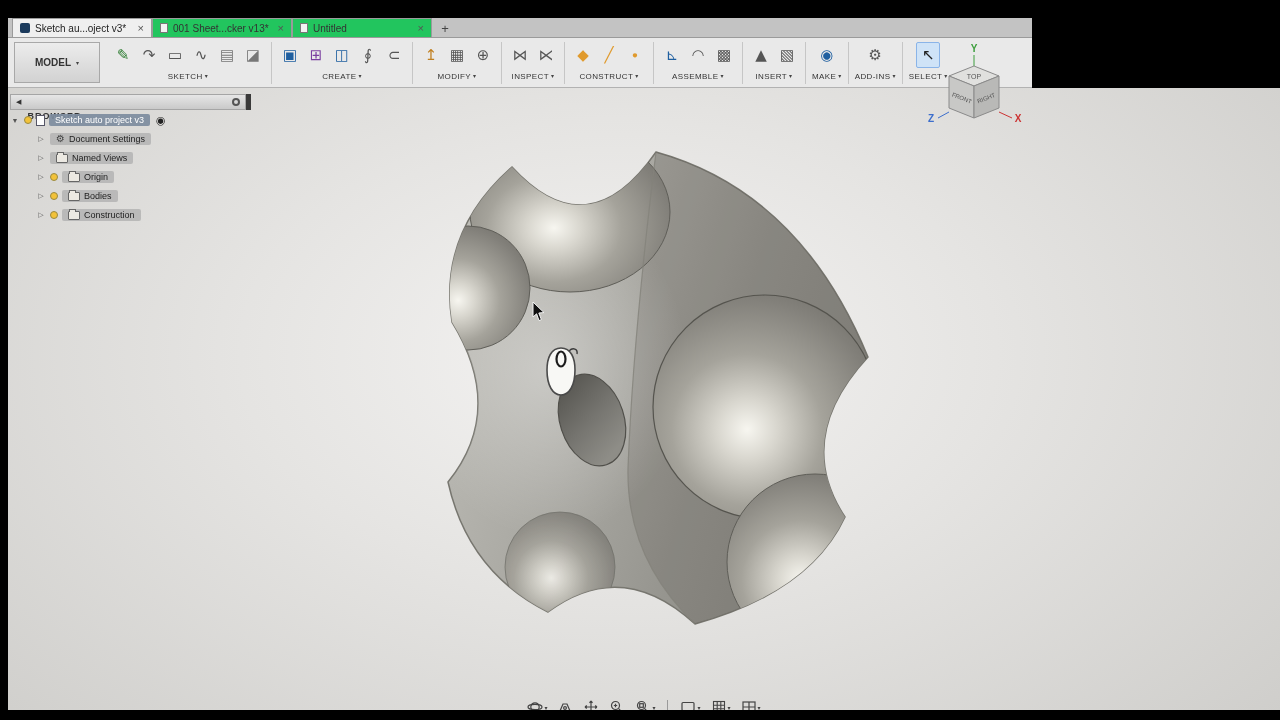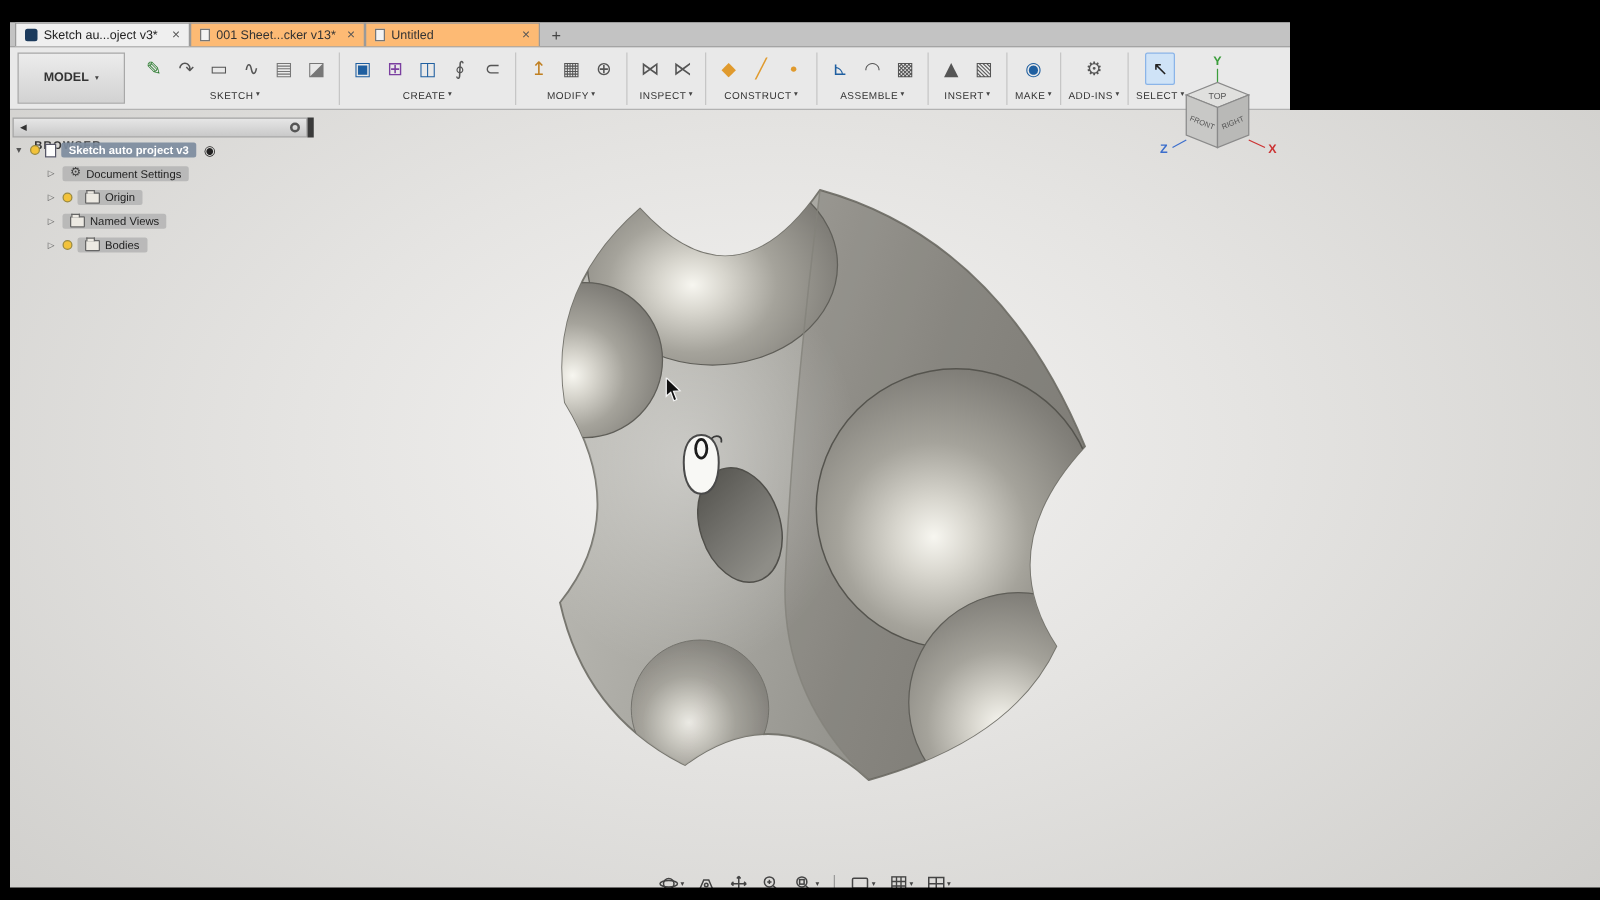--- a/index.html
+++ b/index.html
@@ -4,21 +4,21 @@
 <style>
   html,body{margin:0;padding:0;width:1280px;height:720px;background:#000;overflow:hidden;
     font-family:"Liberation Sans","DejaVu Sans",sans-serif;}
   *{box-sizing:border-box;}
   #app{position:absolute;left:8px;top:18px;width:1024px;height:704px;background:#e9e9e9;}
 
   
   #tabbar{position:absolute;left:0;top:0;width:100%;height:20px;background:#c3c3c3;
     border-bottom:1px solid #9a9a9a;display:flex;align-items:flex-end;padding-left:4px;}
   .tab{height:19px;display:flex;align-items:center;gap:5px;padding:0 7px;font-size:10px;color:#333;
-    border:1px solid #9a9a9a;border-bottom:none;background:#fdba74;max-width:160px;min-width:140px;}
+    border:1px solid #9a9a9a;border-bottom:none;background:#22c55e;max-width:160px;min-width:140px;}
   .tab.active{background:#efefef;color:#222;}
   .tab .tlabel{white-space:nowrap;overflow:hidden;text-overflow:ellipsis;flex:1;}
   .tab .close{font-size:11px;color:#555;cursor:default;line-height:1;}
   .tabicon1{width:10px;height:10px;background:#1b3a5c;border-radius:2px;flex:none;}
   .tabicon-doc{width:8px;height:10px;background:#f3f3f3;border:1px solid #777;flex:none;}
   .newtab{width:18px;height:18px;display:flex;align-items:center;justify-content:center;
     font-size:13px;color:#444;margin-left:4px;}
 
   
   #toolbar{position:absolute;left:0;top:20px;width:100%;height:50px;background:#e9e9e9;
@@ -44,21 +44,21 @@
   #browser{position:absolute;left:2px;top:6px;width:236px;font-size:9px;color:#222;}
   #browser-header{height:16px;display:flex;align-items:center;gap:6px;padding:0 5px;
     background:linear-gradient(#e6e6e6,#c9c9c9);border:1px solid #a5a5a5;}
   #browser-header .btitle{flex:1;font-weight:bold;letter-spacing:1px;font-size:9px;color:#333;margin-top:28px;}
   .ring{width:8px;height:8px;border:2px solid #555;border-radius:50%;}
   .panel-handle{position:absolute;right:-5px;top:0;width:5px;height:16px;background:#3a3a3a;}
   .trow{display:flex;align-items:center;gap:4px;height:18px;margin-top:1px;}
   .trow .expander{width:10px;text-align:center;font-size:7px;color:#555;}
   .indent{margin-left:26px;}
   .chip{background:rgba(175,175,175,.78);border-radius:2px;padding:1px 6px;display:flex;align-items:center;gap:4px;}
-  .chip.rootchip{background:rgba(125,140,158,.92);color:#fff;font-weight:bold;}
+  .chip.rootchip{background:rgba(125,140,158,.92);color:#fff;font-weight:normal;}
   .bulb{width:8px;height:8px;border-radius:50%;background:#f2c23a;border:1px solid #9a8a40;flex:none;}
   .docicon{width:9px;height:11px;background:#fdfdfd;border:1px solid #556;flex:none;}
   .foldericon{width:12px;height:9px;background:#ece9e2;border:1px solid #666;border-radius:1px;position:relative;flex:none;}
   .foldericon::before{content:"";position:absolute;left:0;top:-3px;width:5px;height:2px;background:#ece9e2;border:1px solid #666;border-bottom:none;}
   .gear{font-size:10px;color:#444;line-height:1;}
   .active-doc{font-size:11px;color:#222;margin-left:2px;}
 
   
   #viewcube{position:absolute;right:8px;top:22px;}
 
@@ -315,44 +315,52 @@
       <div class="trow indent">
         <span class="expander">▷</span>
         <span class="chip">
           <span class="gear">⚙</span>
           <span>Document Settings</span>
         </span>
       </div>
 
       <div class="trow indent">
         <span class="expander">▷</span>
+        <span class="chip">
+          <span class="foldericon"></span>
+          <span>Named Views</span>
+        </span>
+      </div>
+
+      <div class="trow indent">
+        <span class="expander">▷</span>
         <span class="bulb"></span>
         <span class="chip">
           <span class="foldericon"></span>
           <span>Origin</span>
-        </span>
-      </div>
-
-      <div class="trow indent">
-        <span class="expander">▷</span>
-        <span class="chip">
-          <span class="foldericon"></span>
-          <span>Named Views</span>
         </span>
       </div>
 
       <div class="trow indent">
         <span class="expander">▷</span>
         <span class="bulb"></span>
         <span class="chip">
           <span class="foldericon"></span>
           <span>Bodies</span>
         </span>
       </div>
 
+      <div class="trow indent">
+        <span class="expander">▷</span>
+        <span class="bulb"></span>
+        <span class="chip">
+          <span class="foldericon"></span>
+          <span>Construction</span>
+        </span>
+      </div>
     </div>
 
     <div id="mouse-hint">
       <svg width="46" height="58" viewBox="0 0 46 58">
         <path d="M23,6 C33,6 37,16 37,28 C37,44 31,53 23,53 C15,53 9,44 9,28 C9,16 13,6 23,6 Z" fill="#f8f8f5" stroke="#4a4a4a" stroke-width="1.6"></path>
         <ellipse cx="23" cy="17" rx="4.5" ry="7.5" fill="none" stroke="#1c1c1c" stroke-width="2.2"></ellipse>
         <path d="M31,9 C35,5 40,7 39,12" fill="none" stroke="#3a3a3a" stroke-width="1.4"></path>
       </svg>
     </div>
 

